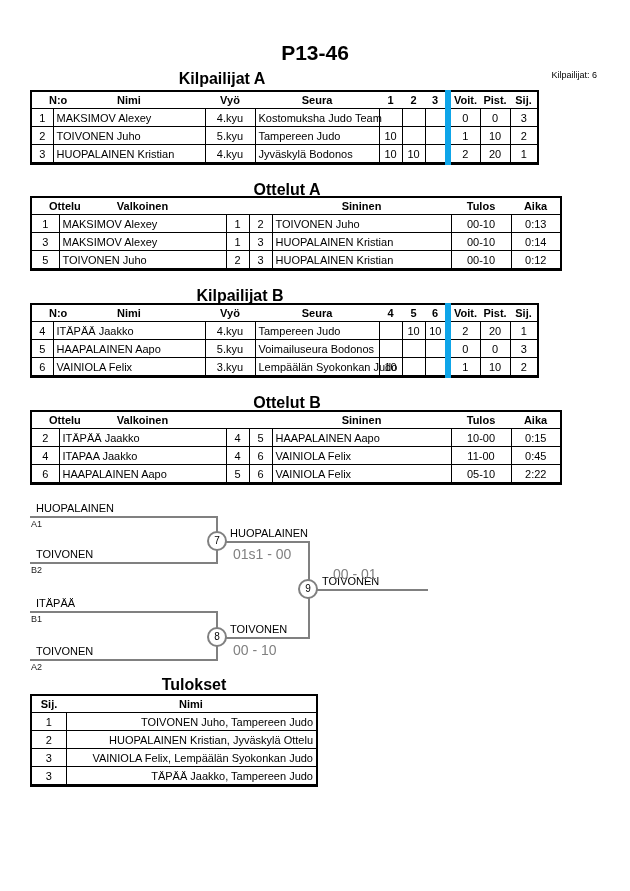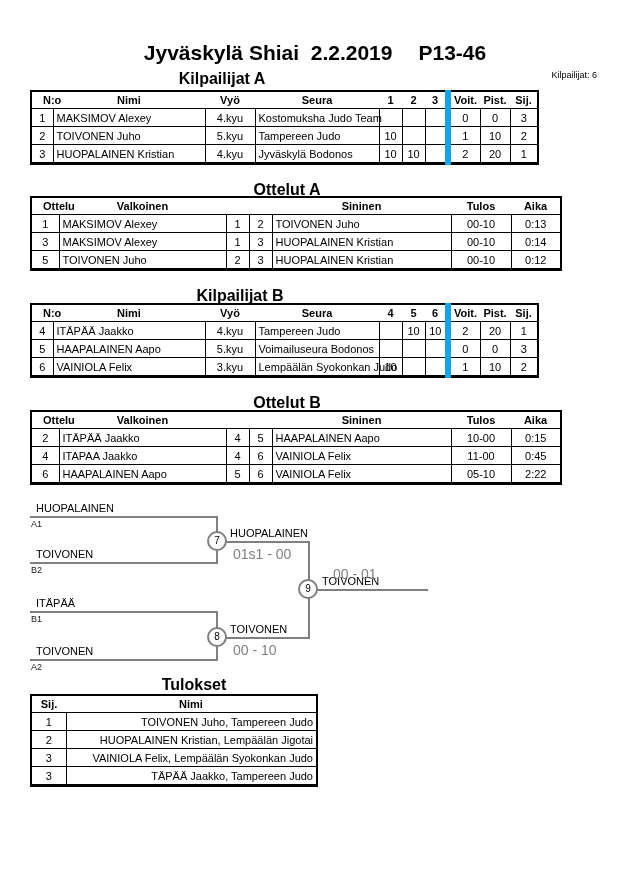--- a/index.html
+++ b/index.html
@@ -27,21 +27,21 @@
   }
   .dtable th{
     font-size:11px; font-weight:bold; height:16px; padding:0 2px;
     border-bottom:1px solid #000; text-align:center;
     white-space:nowrap; overflow:visible;
   }
   .dtable td{
     font-size:11px; height:17px; padding:0 3px;
     border:1px solid #000; text-align:center; white-space:nowrap; overflow:visible;
   }
-  .t-kilp th:first-child, .t-ott th:first-child{text-align:right; padding-left:11px;}
+  .t-kilp th:first-child, .t-ott th:first-child{text-align:right; padding-left:17px;}
   .t-kilp td:nth-child(2), .t-kilp td:nth-child(4){text-align:left;}
   .t-kilp th:nth-child(8), .t-kilp td:nth-child(8){border-left:6px solid #0ea5e9;}
   .t-ott td:nth-child(2), .t-ott td:nth-child(5){text-align:left;}
   .t-tul td:nth-child(2){text-align:right;}
   #table-kilpailijat-a{left:30px; top:90px;  width:507px;}
   #table-ottelut-a   {left:30px; top:196px; width:530px;}
   #table-kilpailijat-b{left:30px; top:303px; width:507px;}
   #table-ottelut-b   {left:30px; top:410px; width:530px;}
   #table-tulokset    {left:30px; top:694px; width:286px;}
   
@@ -56,21 +56,20 @@
   .bname{position:absolute; font-size:11px; white-space:nowrap;}
   .bseed{position:absolute; font-size:9px; color:#1a1a1a; white-space:nowrap;}
   .bscore{position:absolute; font-size:14px; color:#808080; white-space:nowrap;}
 </style>
 </head>
 <body>
 
 <div class="page">
 
   <div class="main-title">
-    <span>Jyväskylä Shiai  2.2.2019</span>
     <span>P13-46</span>
   </div>
 
   <div class="count-label">Kilpailijat: 6</div>
 
   <div class="section-title" style="left:222px; top:70px;">Kilpailijat A</div>
   <div class="section-title" style="left:287px; top:181px;text-decoration:underline;">Ottelut A</div>
   <div class="section-title" style="left:240px; top:287px;">Kilpailijat B</div>
   <div class="section-title" style="left:287px; top:394px;">Ottelut B</div>
   <div class="section-title" style="left:194px; top:676px;">Tulokset</div>
@@ -357,21 +356,21 @@
         <th>Nimi</th>
       </tr>
     </thead>
     <tbody>
         <tr>
           <td>1</td>
           <td>TOIVONEN Juho, Tampereen Judo</td>
         </tr>
         <tr>
           <td>2</td>
-          <td>HUOPALAINEN Kristian, Lempäälän Jigotai</td>
+          <td>HUOPALAINEN Kristian, Jyväskylä Ottelu</td>
         </tr>
         <tr>
           <td>3</td>
           <td>VAINIOLA Felix, Lempäälän Syokonkan Judo</td>
         </tr>
         <tr>
           <td>3</td>
           <td>TÄPÄÄ Jaakko, Tampereen Judo</td>
         </tr>
       </tbody>

